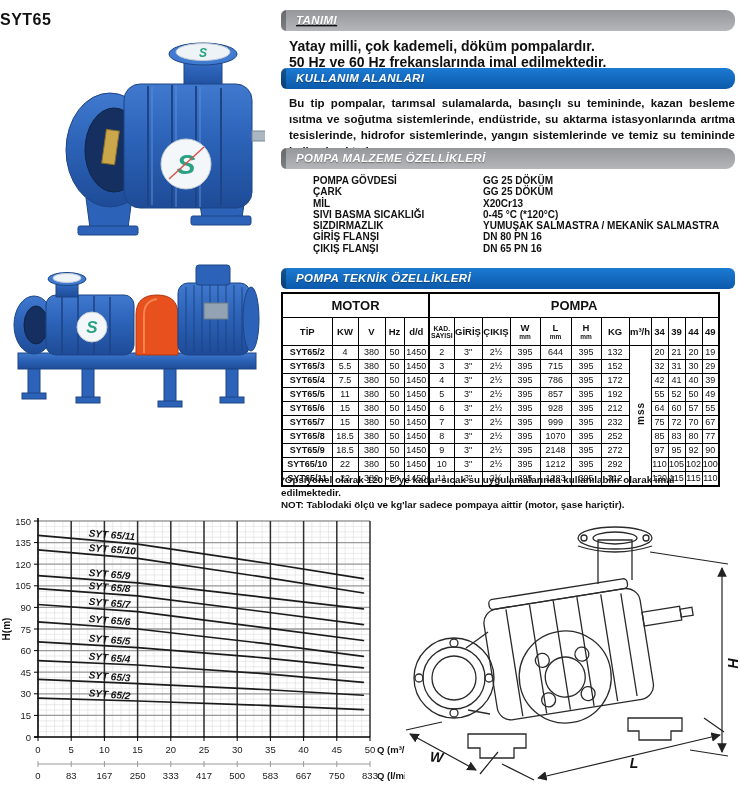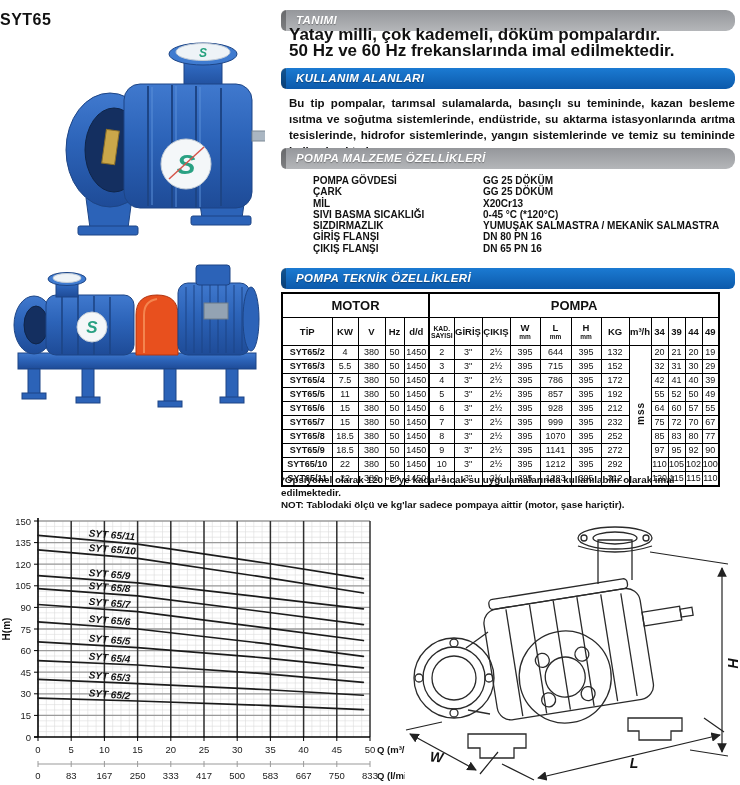--- a/index.html
+++ b/index.html
@@ -8,33 +8,33 @@
     font-family:"Liberation Sans",sans-serif;color:#111;
   }
   
   .page-title{
     position:absolute;left:0;top:11px;width:278px;text-align:left;
     font-size:16px;font-weight:bold;letter-spacing:.5px;
   }
   .photo1{position:absolute;left:58px;top:32px;}
   .photo2{position:absolute;left:4px;top:241px;}
   
-  .right-col{position:absolute;left:281px;top:10px;width:454px;}
+  .right-col{position:absolute;left:281px;top:10px;width:454px;text-decoration:underline;}
   .bar{
     position:relative;height:21px;line-height:21px;border-radius:6px 9px 9px 6px;
     color:#fff;font-style:italic;font-weight:bold;font-size:11.5px;
     padding-left:15px;letter-spacing:.4px;text-shadow:0 1px 1px rgba(0,0,0,.35);
     box-sizing:border-box;
   }
   .bar::before{content:"";position:absolute;left:0;top:0;bottom:0;width:5px;
     background:rgba(0,0,0,.30);border-radius:6px 0 0 6px;}
   .bar.gray{background:linear-gradient(#95979b,#b4b6b9);}
   .bar.blue{background:linear-gradient(#1b7ad2,#0c5aab);}
   .abs{position:absolute;left:0;width:454px;}
-  .tanimi-text{top:17px;font-weight:bold;font-size:17px;line-height:16px;padding-left:8px;box-sizing:border-box;}
+  .tanimi-text{top:28px;font-weight:bold;font-size:14px;line-height:16px;padding-left:8px;box-sizing:border-box;}
   .kullanim-text{top:85px;font-weight:bold;font-size:11.5px;line-height:16px;text-align:justify;padding-left:8px;box-sizing:border-box;}
   .mat-rows{top:165px;}
   .mat-row{display:flex;font-size:10px;font-weight:bold;line-height:11.3px;margin-left:24px;}
   .mat-label{width:178px;flex:none;padding-left:8px;box-sizing:border-box;}
   .mat-value{flex:1;}
   
   .spec-table-wrap{top:282px;}
   table.spec{border-collapse:collapse;table-layout:fixed;width:367px;border:2px solid #000;}
   table.spec td{border:1px solid #000;text-align:center;padding:0;overflow:hidden;white-space:nowrap;}
   td.grp{font-size:13px;font-weight:bold;height:23px;}
@@ -363,21 +363,21 @@
           <tr>
             <td class="b tip">SYT65/9</td>
             <td class="b">18.5</td>
             <td class="b">380</td>
             <td class="b">50</td>
             <td class="b">1450</td>
             <td class="b sep">9</td>
             <td class="b">3"</td>
             <td class="b">2½</td>
             <td class="b">395</td>
-            <td class="b">1141</td>
+            <td class="b">2148</td>
             <td class="b">395</td>
             <td class="b">272</td>
             <td class="b">97</td>
             <td class="b">95</td>
             <td class="b">92</td>
             <td class="b">90</td>
           </tr>
           <tr>
             <td class="b tip">SYT65/10</td>
             <td class="b">22</td>

